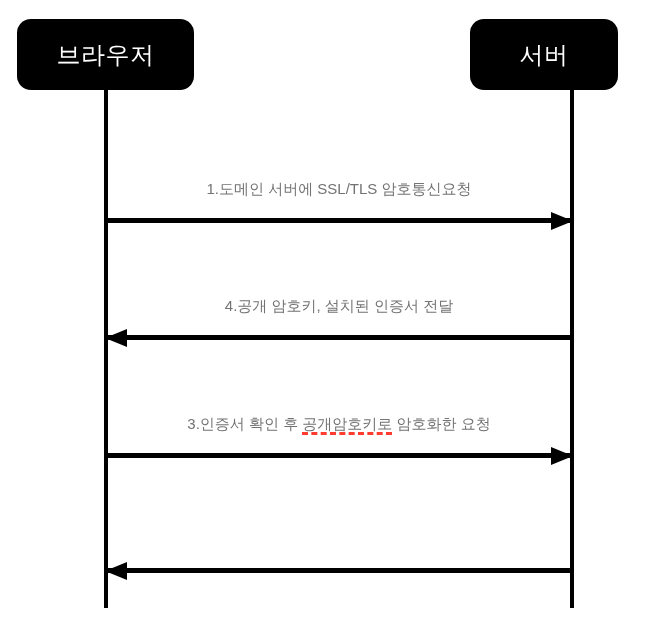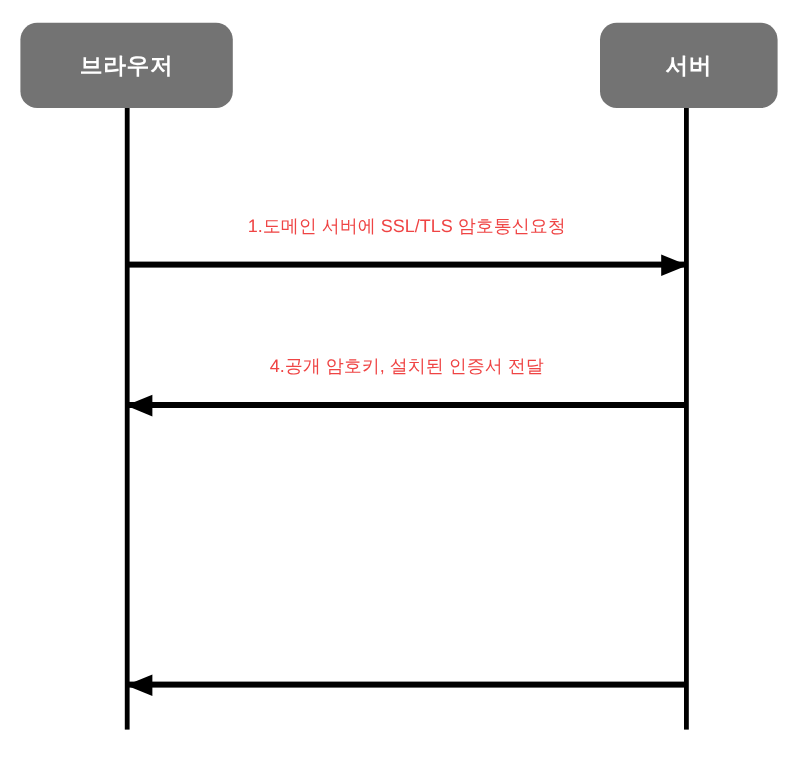--- a/index.html
+++ b/index.html
@@ -11,32 +11,32 @@
     width: 668px;
     height: 632px;
     background: #ffffff;
     overflow: hidden;
   }
 
   .actor {
     position: absolute;
     top: 19px;
     height: 71px;
-    background: #737373;
+    background: #000000;
     border-radius: 14px;
     color: #ffffff;
-    font-size: 19px;
-    font-weight: 700;
+    font-size: 24px;
+    font-weight: 400;
     display: flex;
     align-items: center;
     justify-content: center;
     letter-spacing: 0.5px;
   }
   .actor-browser { left: 17px;  width: 177px; }
-  .actor-server  { left: 500px; width: 148px; }
+  .actor-server  { left: 470px; width: 148px; }
 
   .lifeline {
     position: absolute;
     top: 90px;
     width: 4px;
     height: 518px;
     background: #000000;
   }
   .lifeline-browser { left: 104px; }
   .lifeline-server  { left: 570px; }
@@ -53,21 +53,21 @@
   .m4 { top: 523px; }
 
   .msg-label {
     position: absolute;
     bottom: 24px;
     width: 100%;
     text-align: center;
     font-size: 15px;
     line-height: 20px;
     font-weight: 500;
-    color: #ef4444;
+    color: #737373;
     white-space: nowrap;
   }
 
   .misspelled {
     border-bottom: 3px dashed #ff3b30;
     padding-bottom: 0px;
   }
 
   .msg-line {
     position: absolute;
@@ -109,20 +109,26 @@
     </div>
   </div>
 
   <div class="message m2">
     <div class="msg-label">4.공개 암호키, 설치된 인증서 전달</div>
     <div class="msg-line">
       <span class="head head-left"></span>
     </div>
   </div>
 
+  <div class="message m3">
+    <div class="msg-label"><span>3.인증서 확인 후 </span><span class="misspelled">공개암호키로</span><span> 암호화한 요청</span></div>
+    <div class="msg-line">
+      <span class="head head-right"></span>
+    </div>
+  </div>
 
   <div class="message m4">
     <div class="msg-line">
       <span class="head head-left"></span>
     </div>
   </div>
 
 </div>
 
 </body></html>

